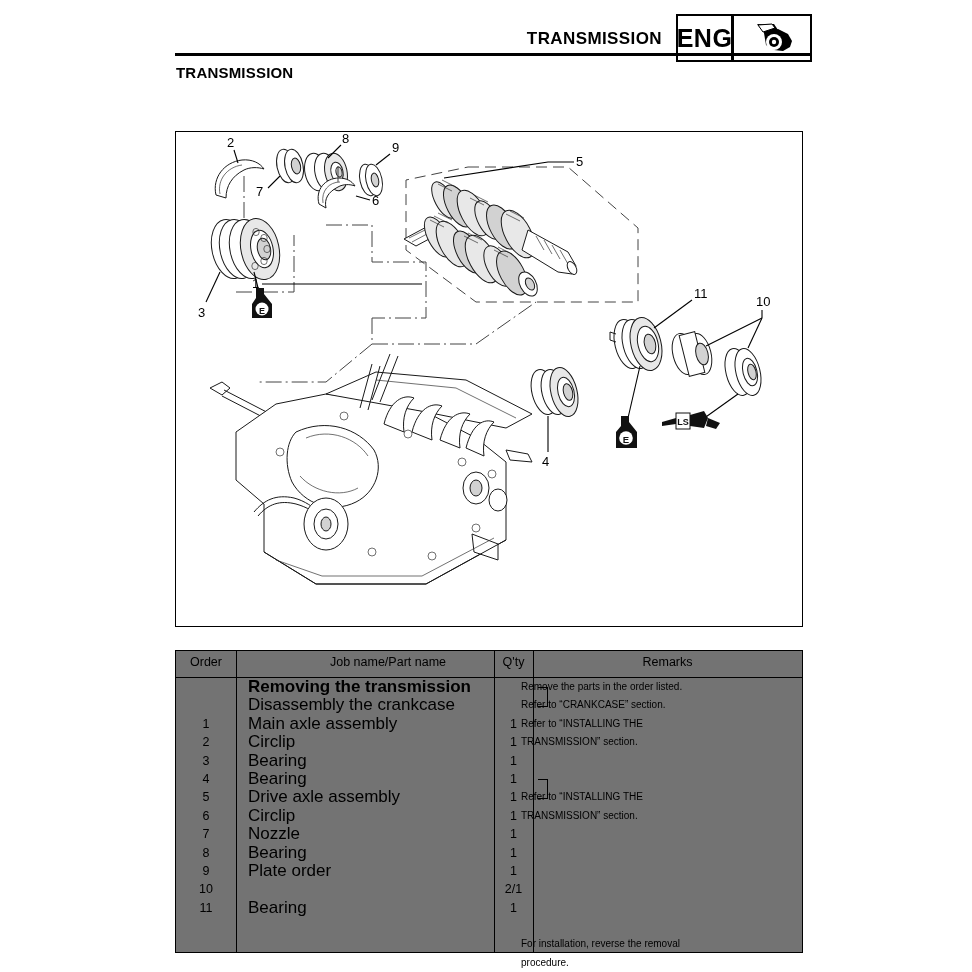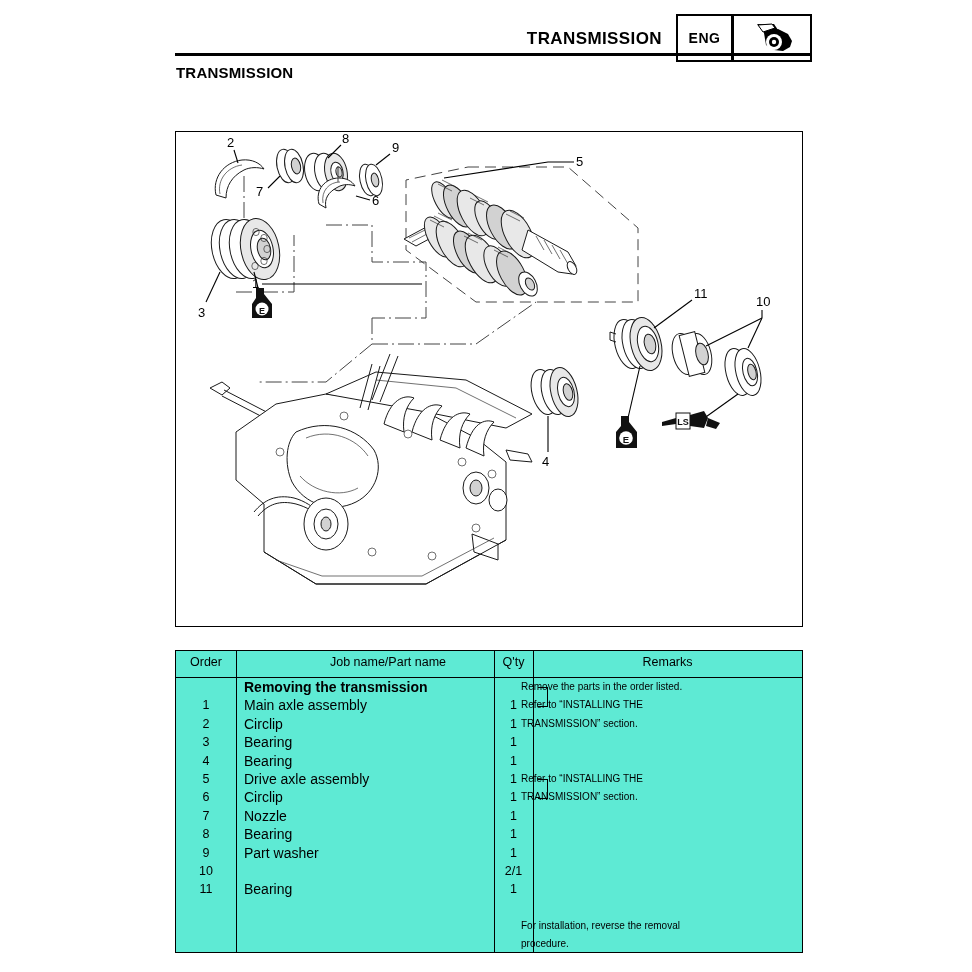--- a/index.html
+++ b/index.html
@@ -22,21 +22,21 @@
   #eng-box{
     position:absolute;left:676px;top:14px;
     width:132px;height:44px;
     border:2.5px solid #000;
     background:#fff;
     display:flex;
   }
   #eng-label{
     width:53px;height:100%;
     display:flex;align-items:center;justify-content:center;
-    font-size:14px;font-weight:bold;letter-spacing:.5px;border-radius:19px;
+    font-size:25px;font-weight:bold;letter-spacing:.5px;border-radius:19px;
   }
   #eng-divider{width:2.5px;background:#000;}
   #eng-icon{flex:1;display:flex;align-items:center;justify-content:center;}
 
   #header-rule{
     position:absolute;left:175px;top:53px;width:635px;height:3px;background:#000;
   }
 
   
   #section-title{
@@ -54,41 +54,41 @@
     overflow:hidden;
   }
   #diagram-frame svg{display:block;}
 
   
   #parts-table{
     position:absolute;left:175px;top:650px;
     width:628px;height:303px;
     border:1.5px solid #000;
     box-sizing:border-box;
-    background:#5eead4;
+    background:#737373;
   }
   #parts-table .vline{position:absolute;top:0;bottom:0;width:1.2px;background:#000;}
   #v1{left:60px;}
   #v2{left:318px;}
   #v3{left:357px;}
   #thead-rule{position:absolute;left:0;right:0;top:26px;height:1.2px;background:#000;}
 
   .th{
     position:absolute;top:4px;
     font-size:12.5px;text-align:center;
   }
   #th-order{left:0;width:60px;}
   #th-job{left:60px;width:258px;margin-left:23px;}
   #th-qty{left:318px;width:39px;}
   #th-remarks{left:357px;width:269px;}
 
   #rows{position:absolute;left:0;top:27px;right:0;bottom:0;}
   .row{position:relative;height:18.4px;}
   .c-order{position:absolute;left:0;width:60px;text-align:center;font-size:12.5px;line-height:18.4px;}
-  .c-job{position:absolute;left:44px;width:258px;padding-left:24px;box-sizing:border-box;font-size:14px;line-height:18.4px;}
+  .c-job{position:absolute;left:60px;width:258px;padding-left:12px;box-sizing:border-box;font-size:17px;line-height:18.4px;}
   .c-job.bold{font-weight:bold;}
   .c-qty{position:absolute;left:318px;width:39px;text-align:center;font-size:12.5px;line-height:18.4px;}
   .c-remarks{position:absolute;left:340px;width:269px;padding-left:5px;box-sizing:border-box;font-size:10px;line-height:18.4px;}
 
   
   .brace{position:absolute;left:362px;width:9px;border:1.2px solid #000;border-left:none;}
   #brace-1{top:36px;height:18px;}
   #brace-2{top:128px;height:18px;}
 </style>
 </head>
@@ -390,20 +390,26 @@
   <div class="th" id="th-remarks">Remarks</div>
 
   <div id="rows">
       <div class="row">
         <div class="c-order"></div>
         <div class="c-job bold">Removing the transmission</div>
         <div class="c-qty"></div>
         <div class="c-remarks">Remove the parts in the order listed.</div>
       </div>
       <div class="row">
+        <div class="c-order"></div>
+        <div class="c-job">Disassembly the crankcase</div>
+        <div class="c-qty"></div>
+        <div class="c-remarks">Refer to “CRANKCASE” section.</div>
+      </div>
+      <div class="row">
         <div class="c-order">1</div>
         <div class="c-job">Main axle assembly</div>
         <div class="c-qty">1</div>
         <div class="c-remarks">Refer to “INSTALLING THE</div>
       </div>
       <div class="row">
         <div class="c-order">2</div>
         <div class="c-job">Circlip</div>
         <div class="c-qty">1</div>
         <div class="c-remarks">TRANSMISSION” section.</div>
@@ -439,21 +445,21 @@
         <div class="c-remarks"></div>
       </div>
       <div class="row">
         <div class="c-order">8</div>
         <div class="c-job">Bearing</div>
         <div class="c-qty">1</div>
         <div class="c-remarks"></div>
       </div>
       <div class="row">
         <div class="c-order">9</div>
-        <div class="c-job">Part washer</div>
+        <div class="c-job">Plate order</div>
         <div class="c-qty">1</div>
         <div class="c-remarks"></div>
       </div>
       <div class="row">
         <div class="c-order">10</div>
         <div class="c-qty">2/1</div>
         <div class="c-remarks"></div>
       </div>
       <div class="row">
         <div class="c-order">11</div>

